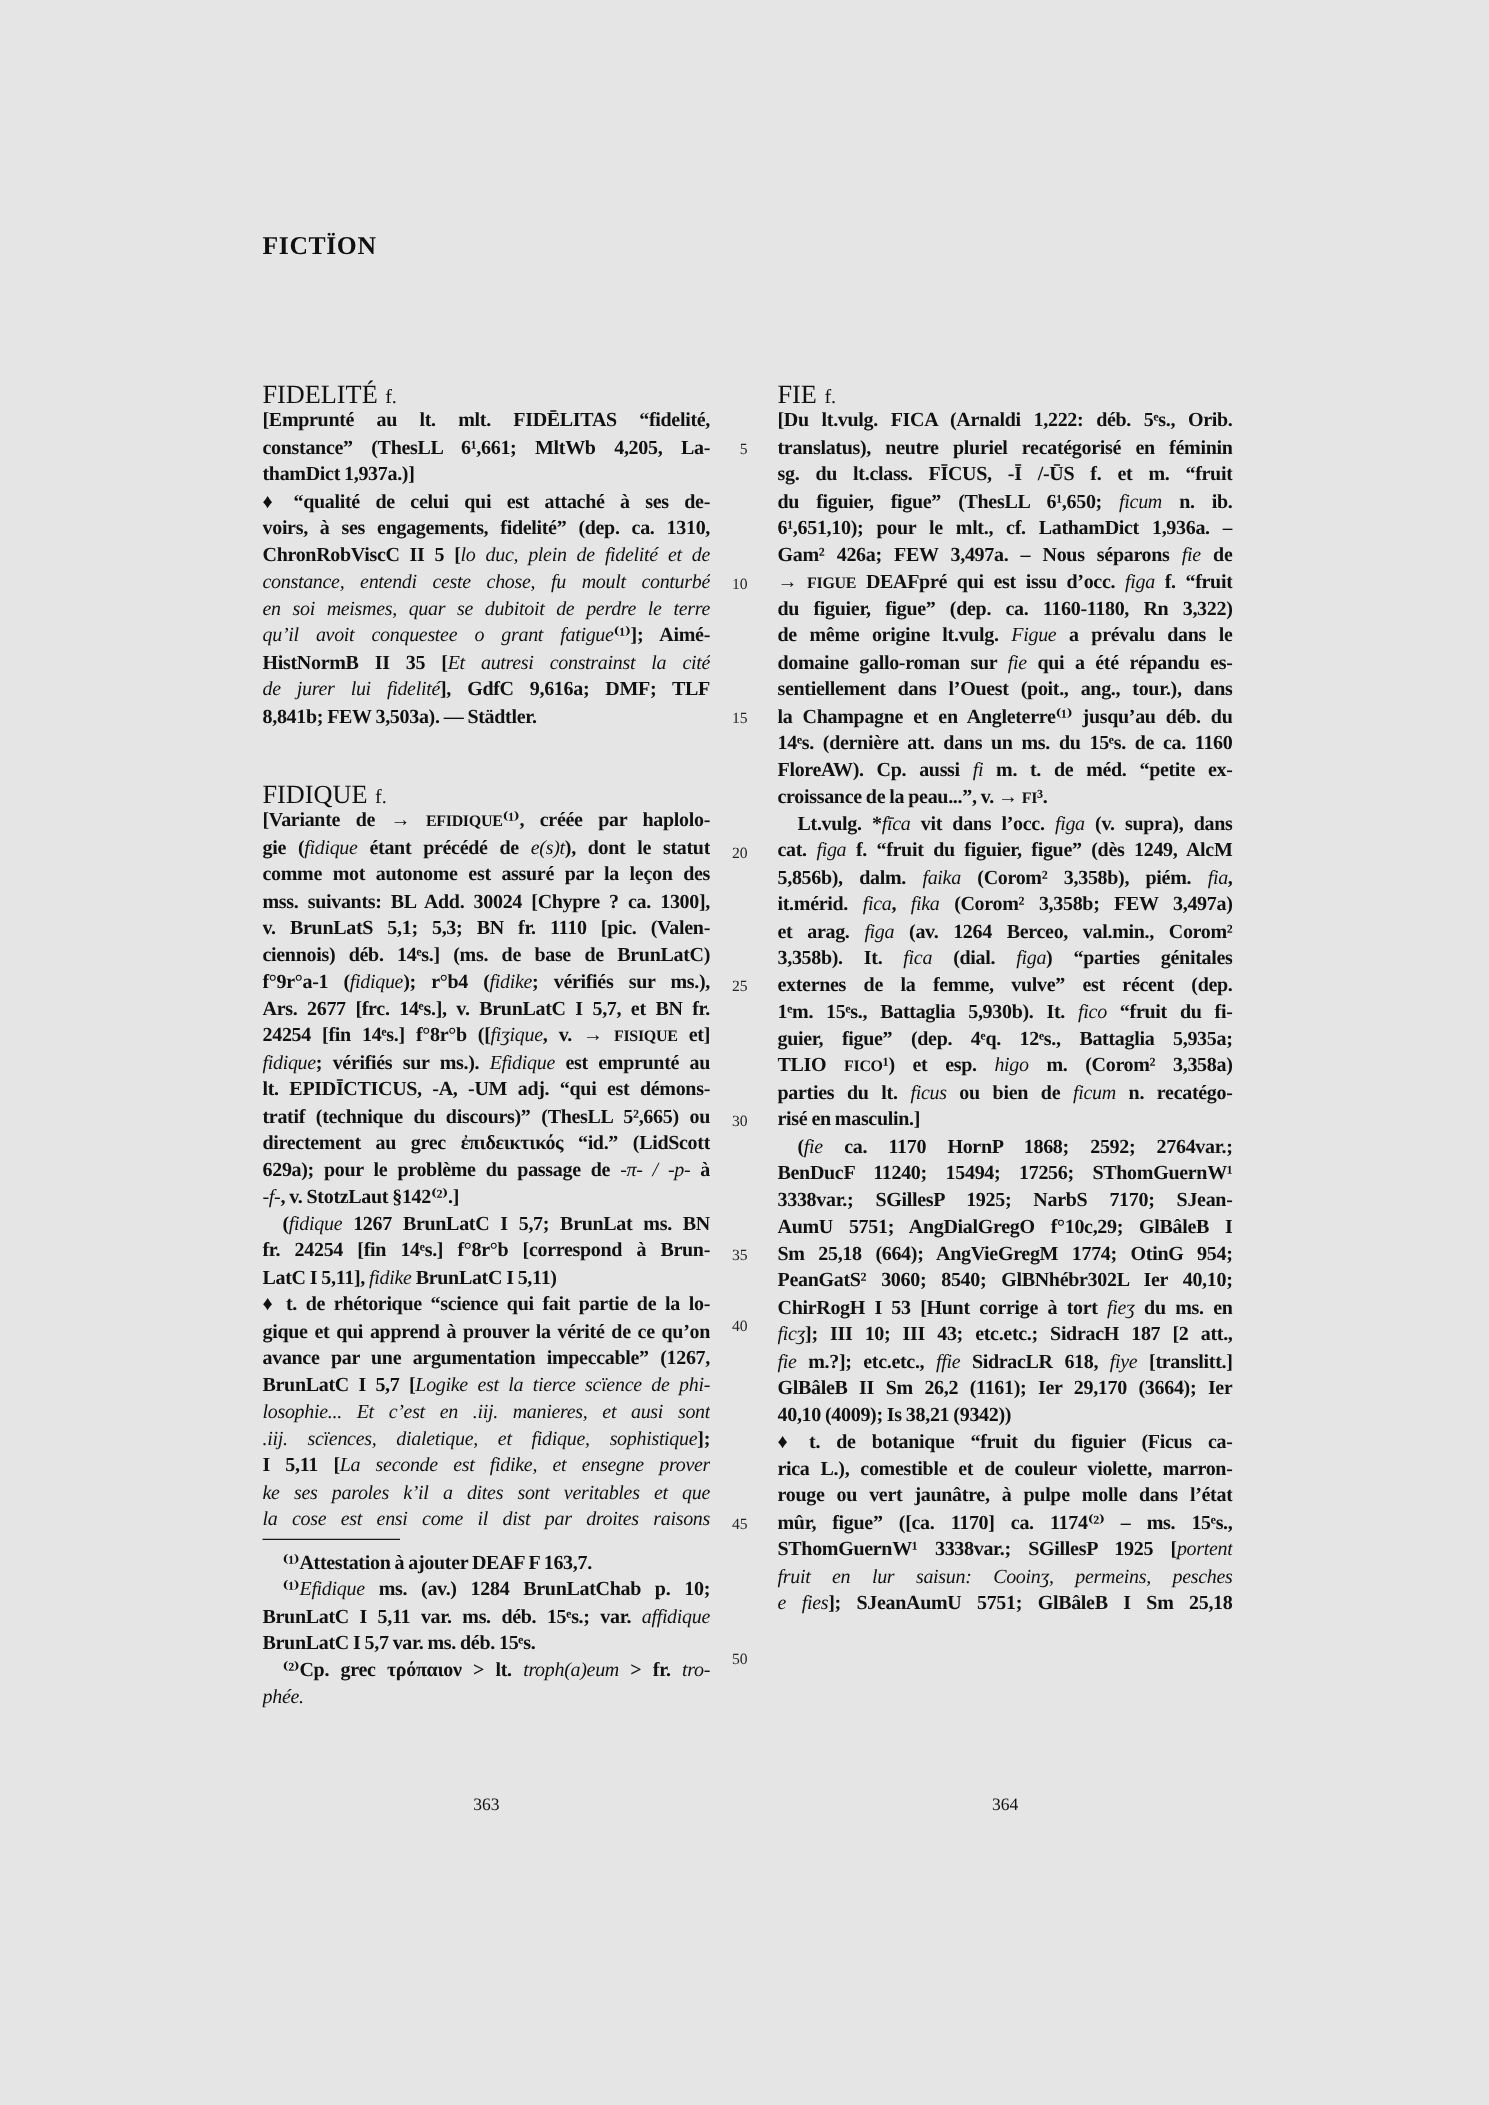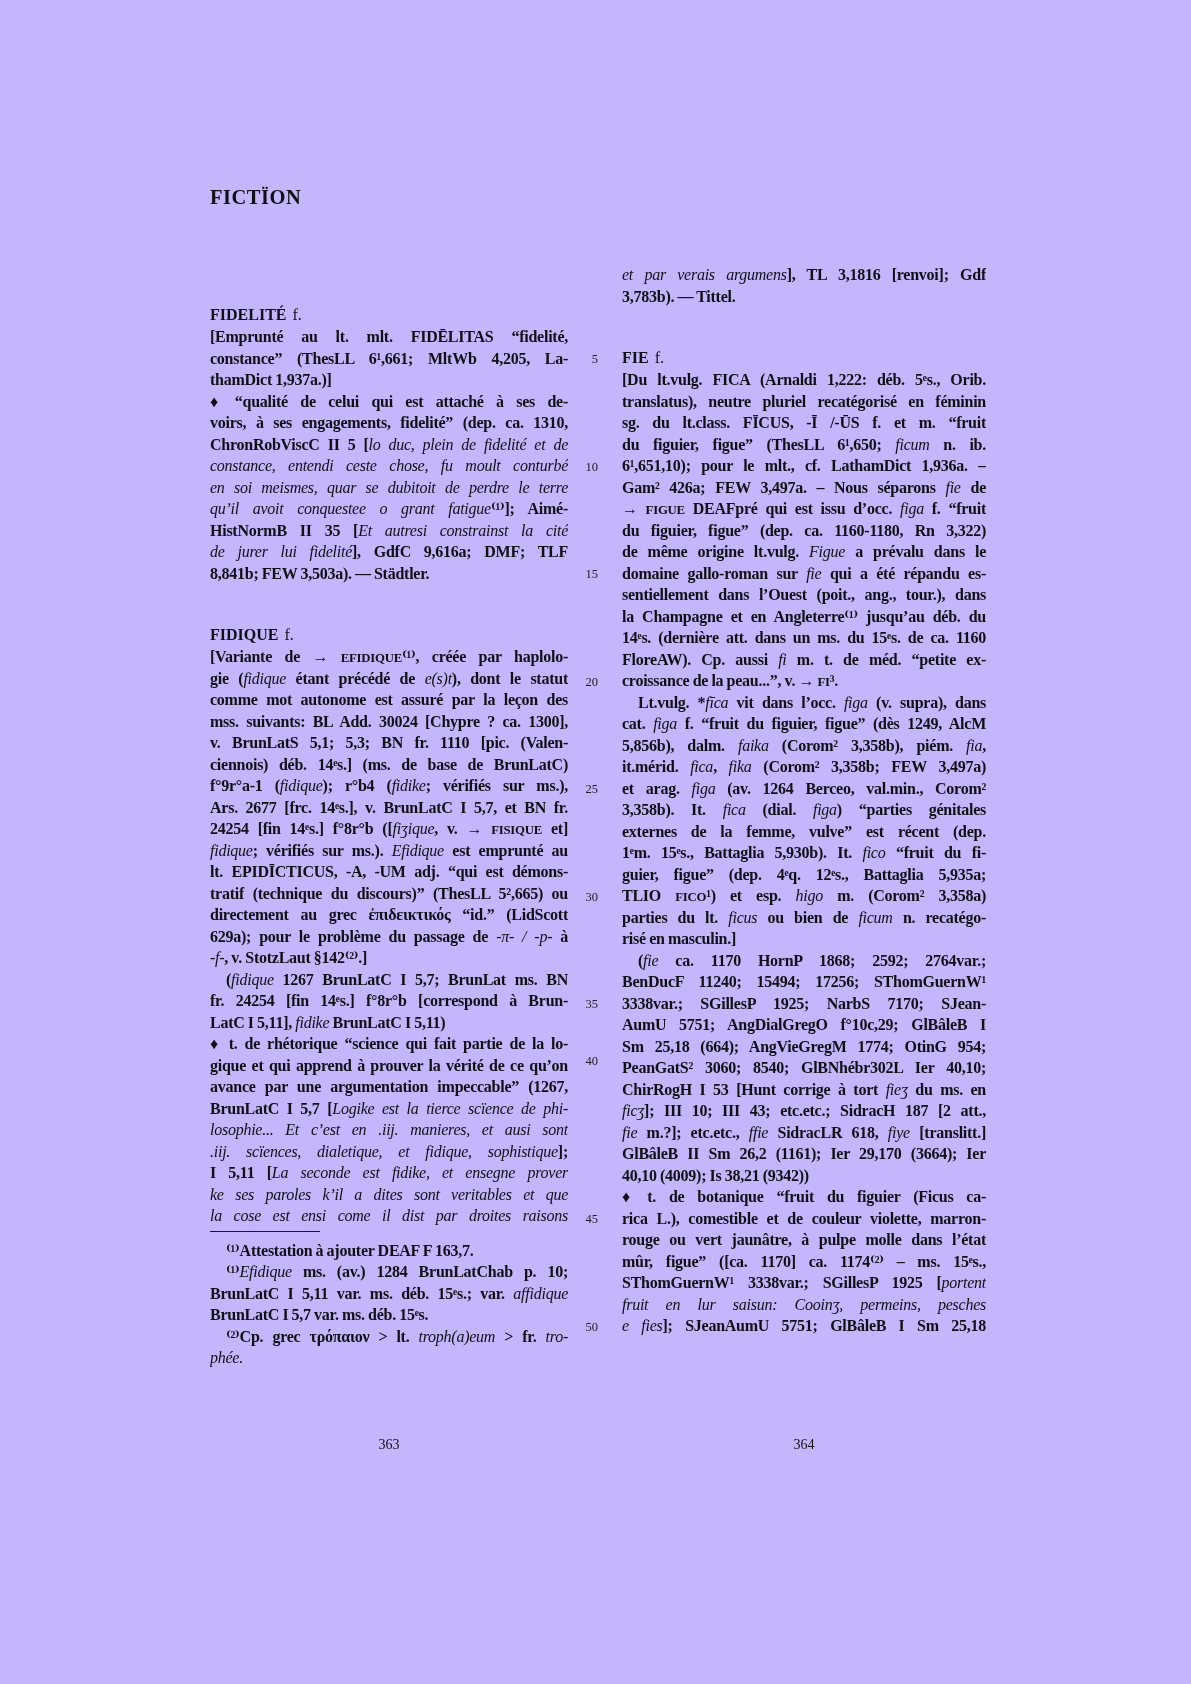--- a/index.html
+++ b/index.html
@@ -1,32 +1,32 @@
 <!DOCTYPE html>
 <html><head>
 <meta charset="utf-8">
 <style>
   html,body{margin:0;padding:0;background:#ffffff;}
-  .page{position:relative;width:1191px;height:1684px;background:#c4b5fd;overflow:hidden;
+  .page{position:relative;width:1191px;height:1684px;background:#e5e5e5;overflow:hidden;
         font-family:"Liberation Serif","DejaVu Serif",serif;color:#111;}
   .runhead{position:absolute;left:210px;top:186px;font-size:20.5px;font-weight:700;letter-spacing:.5px;}
   .col{position:absolute;top:0;box-sizing:content-box;}
   .col-left{left:210px;width:358px;padding-top:264px;}
   .col-right{left:622px;width:364px;padding-top:264px;}
   .para{margin:0;}
   .ln{font-size:16px;line-height:21.5px;height:21.5px;overflow:hidden;font-weight:700;
       letter-spacing:-0.25px;word-spacing:-0.5px;}
   .ln.j{text-align:justify;text-align-last:justify;}
   .ln.l{text-align:left;text-align-last:left;}
   .ln.ind{text-indent:16px;}
   .r{font-weight:700;font-style:normal;}
   .i{font-style:italic;font-weight:400;}
   .c{font-size:0.8em;}
   .head{margin-top:40px;height:22px;line-height:22px;white-space:nowrap;}
-  .hw{font-size:16px;font-weight:700;}
+  .hw{font-size:21px;font-weight:400;}
   .pos{font-size:16px;font-weight:400;margin-left:6px;}
   .fnotes{margin-top:4px;}
   .fnrule{width:110px;height:0;border-top:1.7px solid #1a1a1a;margin-bottom:8px;}
   .gnum{position:absolute;left:566px;width:32px;text-align:right;font-size:12.5px;
         line-height:14px;font-weight:400;color:#222;}
   .pagenum{position:absolute;top:1437px;font-size:14px;font-weight:400;text-align:center;}
   .pagenum-left{left:210px;width:358px;}
   .pagenum-right{left:622px;width:364px;}
 </style>
 </head>
@@ -91,24 +91,20 @@
         <div class="fnrule"></div>
         <div class="ln l ind"><span class="r">⁽¹⁾Attestation à ajouter DEAF F 163,7.</span></div>
         <div class="ln j ind"><span class="r">⁽¹⁾</span><span class="i">Efidique</span><span class="r"> ms. (av.) 1284 BrunLatChab p. 10;</span></div>
         <div class="ln j"><span class="r">BrunLatC I 5,11 var. ms. déb. 15ᵉs.; var. </span><span class="i">affidique</span></div>
         <div class="ln l"><span class="r">BrunLatC I 5,7 var. ms. déb. 15ᵉs.</span></div>
         <div class="ln j ind"><span class="r">⁽²⁾Cp. grec τρόπαιον &gt; lt. </span><span class="i">troph(a)eum</span><span class="r"> &gt; fr. </span><span class="i">tro-</span></div>
         <div class="ln l"><span class="i">phée.</span></div>
       </div>
     </div>
   <div class="col col-right" id="col-right">
-      <div class="para">
-        <div class="ln j"><span class="i">et par verais argumens</span><span class="r">], TL 3,1816 [renvoi]; Gdf</span></div>
-        <div class="ln l"><span class="r">3,783b). — Tittel.</span></div>
-      </div>
       <div class="head"><span class="hw">FIE</span><span class="pos">f.</span></div>
       <div class="para">
         <div class="ln j"><span class="r">[Du lt.vulg. FICA (Arnaldi 1,222: déb. 5ᵉs., Orib.</span></div>
         <div class="ln j"><span class="r">translatus), neutre pluriel recatégorisé en féminin</span></div>
         <div class="ln j"><span class="r">sg. du lt.class. FĪCUS, -Ī /-ŪS f. et m. “fruit</span></div>
         <div class="ln j"><span class="r">du figuier, figue” (ThesLL 6¹,650; </span><span class="i">ficum</span><span class="r"> n. ib.</span></div>
         <div class="ln j"><span class="r">6¹,651,10); pour le mlt., cf. LathamDict 1,936a. –</span></div>
         <div class="ln j"><span class="r">Gam² 426a; FEW 3,497a. – Nous séparons </span><span class="i">fie</span><span class="r"> de</span></div>
         <div class="ln j"><span class="r">→ </span><span class="c">FIGUE</span><span class="r"> DEAFpré qui est issu d’occ. </span><span class="i">figa</span><span class="r"> f. “fruit</span></div>
         <div class="ln j"><span class="r">du figuier, figue” (dep. ca. 1160-1180, Rn 3,322)</span></div>

